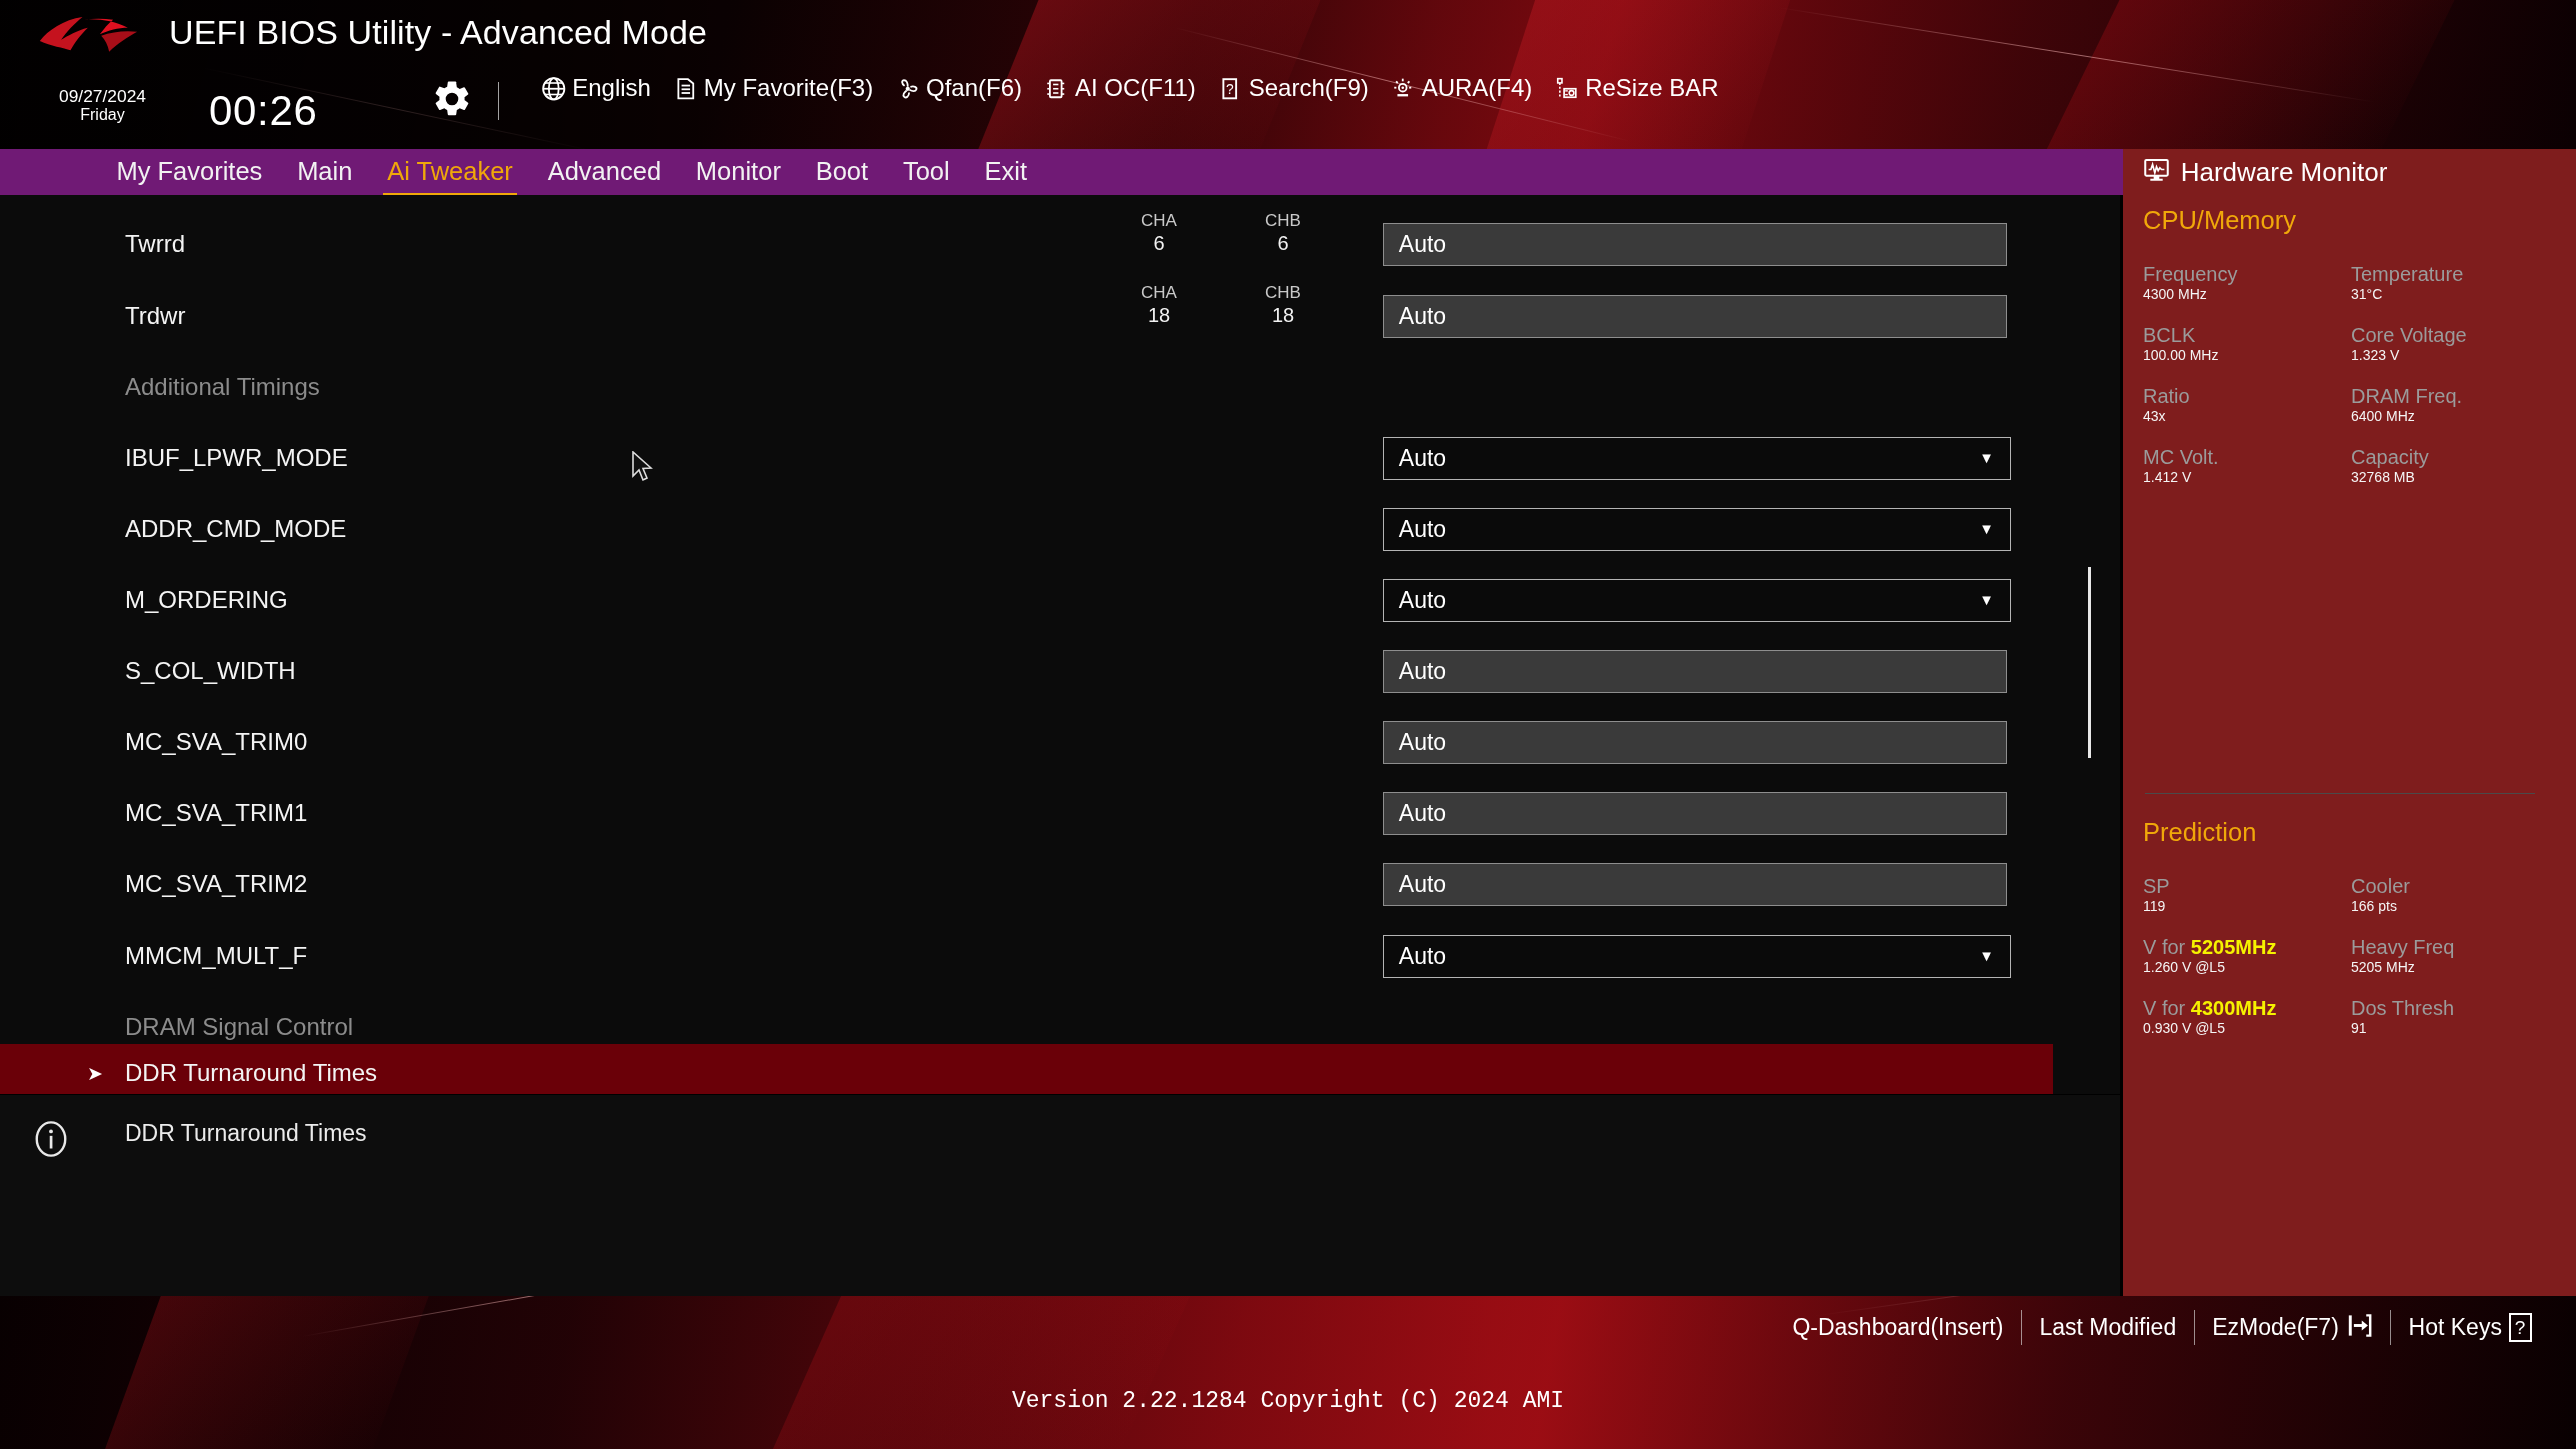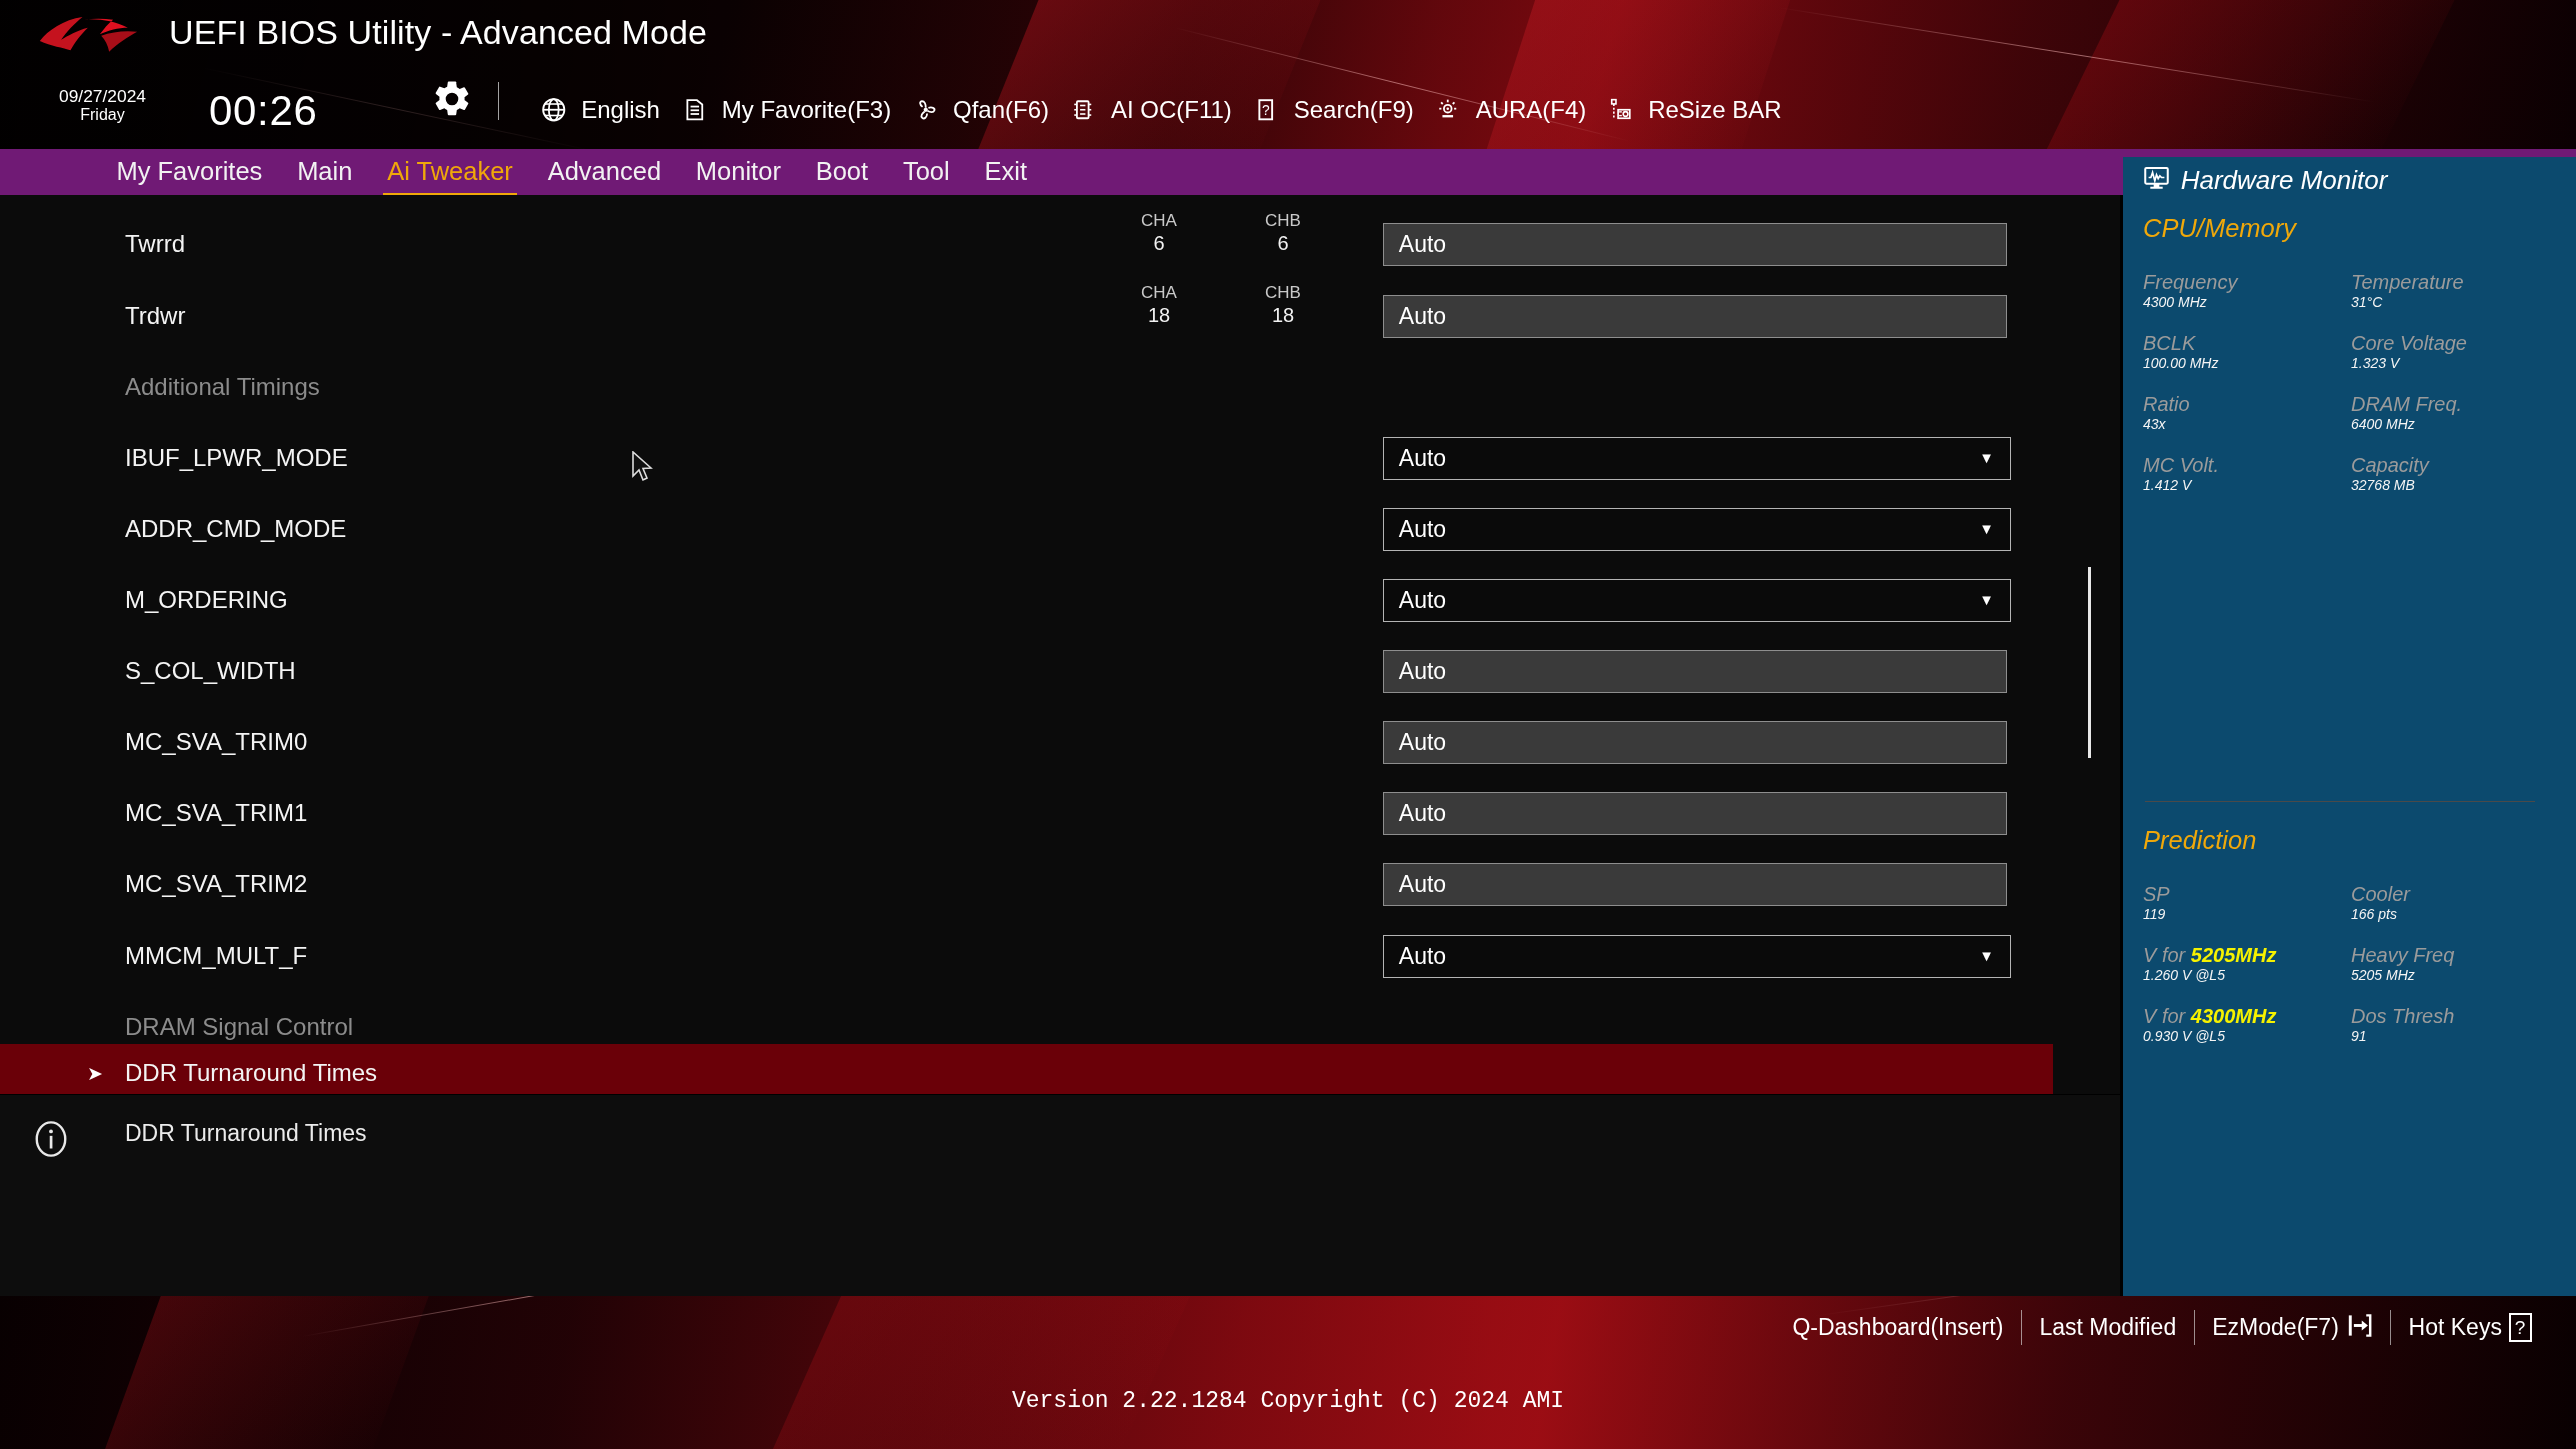--- a/index.html
+++ b/index.html
@@ -82,22 +82,22 @@
   .toolbar {
     position: absolute;
     left: 530px; top: 76px;
     height: 46px;
     display: flex;
     align-items: center;
     gap: 0px;
   }
   .tb-item {
     display: flex;
-    align-items: flex-end;
-    gap: 15px;
+    align-items: flex-start;
+    gap: 6px;
     padding: 0 10.7px;
     height: 46px;
     font-size: 24px;
     white-space: nowrap;
   }
   .tb-item .tb-label { line-height: 1; }
   .tb-ico { display: inline-flex; align-items: center; justify-content: center; }
 
   
   .navbar {
@@ -239,25 +239,24 @@
     position: absolute;
     left: 125px; top: 1122px;
     font-size: 23px;
     color: #ececec;
     line-height: 1;
   }
 
   
   .rightpanel {
     position: absolute;
-    left: 2123px; top: 157px;
+    left: 2123px; top: 149px;
     width: 453px;
     height: 1147px;
-    background: #0c4a6e;
-    font-style: italic;
+    background: #7f1d1d;
   }
   .hm-title {
     position: absolute;
     left: 20px; top: 6.7px;
     display: flex; align-items: center; gap: 10.7px;
     font-size: 26px;
     color: #ffffff;
     white-space: nowrap;
   }
   .hm-section {

